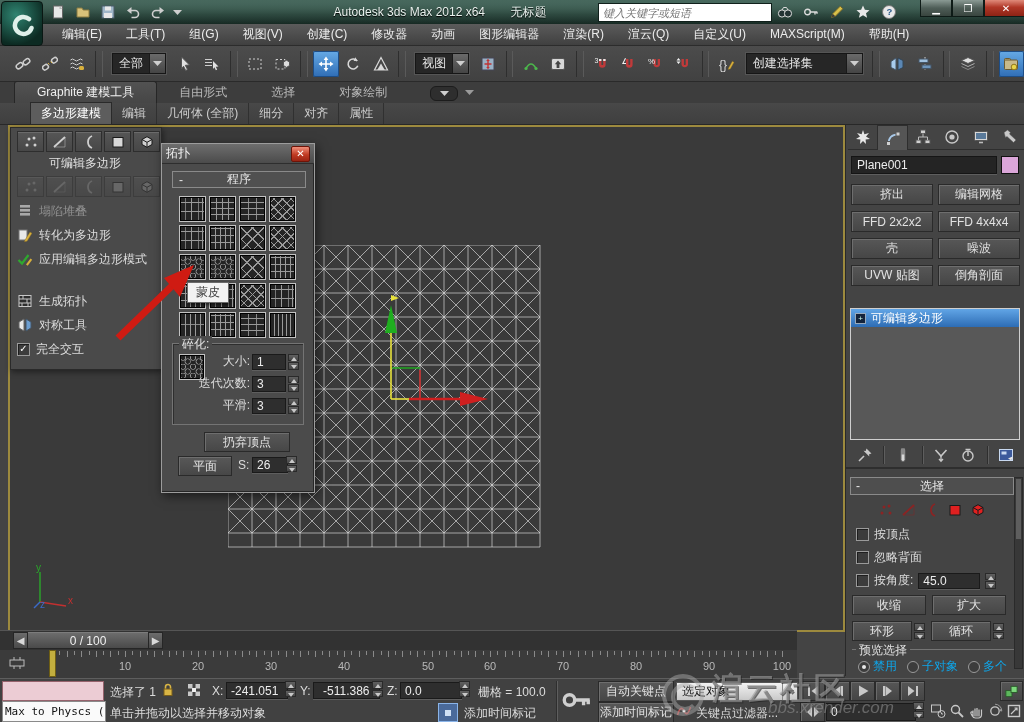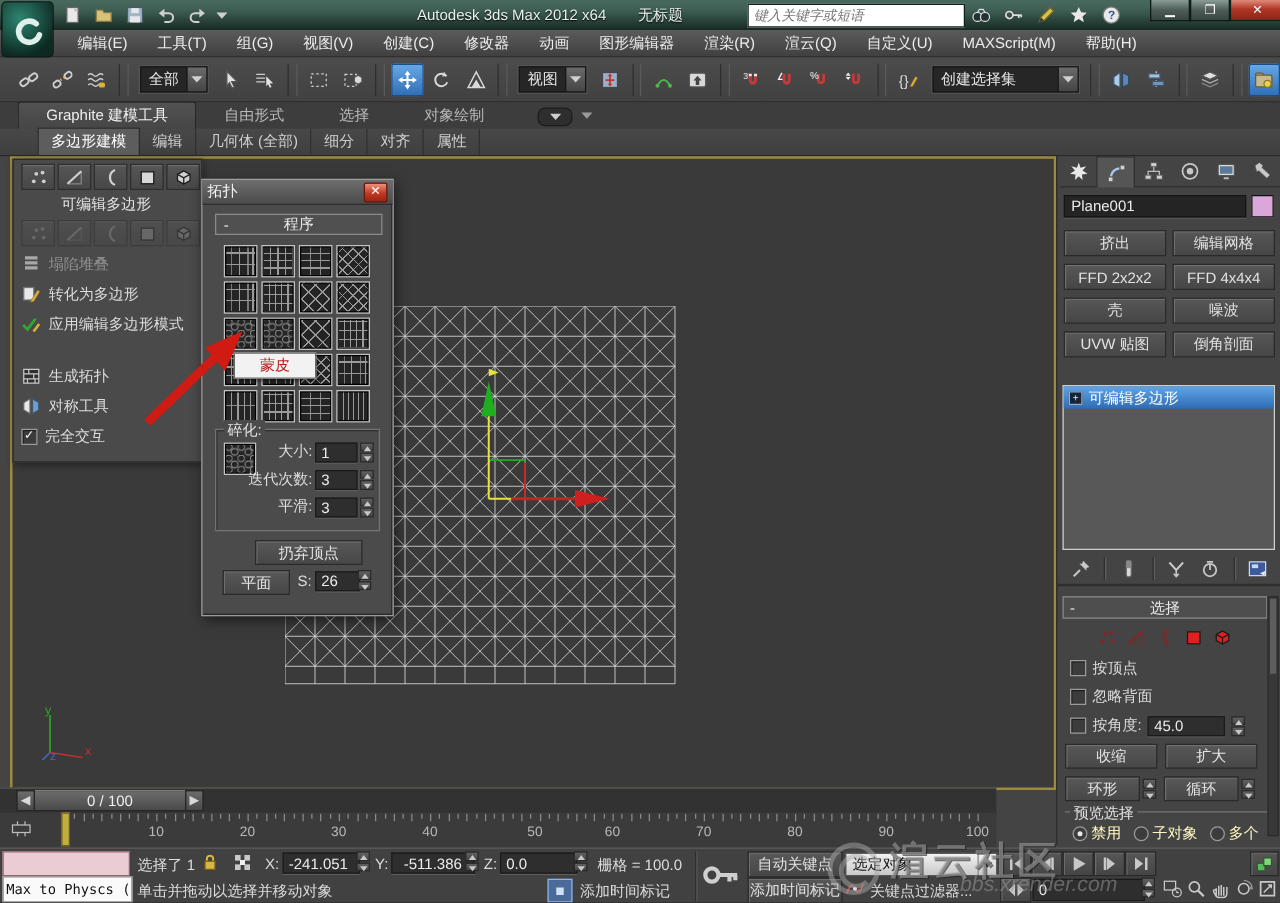--- a/index.html
+++ b/index.html
@@ -80,22 +80,22 @@
   #topo-close{margin-left:auto;width:17px;height:14px;background:linear-gradient(#f0907c,#c03a22 55%,#9a2413);
               border:1px solid #6e1408;border-radius:2px;color:#fff;font-size:10px;line-height:12px;
               display:flex;align-items:center;justify-content:center;font-weight:bold;}
   #topo-roll{margin:7px 8px 0 10px;height:15px;border:1px solid #8a8a8a;background:#505050;display:flex;
              align-items:center;color:#e8e8e8;}
   #topo-roll .minus{width:16px;text-align:center;}
   #topo-roll .rt{flex:1;text-align:center;margin-right:16px;}
   #pat-grid{position:absolute;left:17px;top:52px;width:120px;display:grid;
             grid-template-columns:repeat(4,27px);grid-auto-rows:26px;gap:3px;}
   .pat{background-color:#242424;border:1px solid #c2c2c2;box-shadow:inset 0 0 0 1px #000;box-sizing:border-box;}
-  #topo-tip{position:absolute;left:25px;top:138px;background:#f2f2f2;border:1px solid #6a6a6a;color:#b91c1c;
-            padding:1px 20px;font-size:12px;box-shadow:1px 2px 3px rgba(0,0,0,.5);z-index:6;}
+  #topo-tip{position:absolute;left:25px;top:138px;background:#f2f2f2;border:1px solid #6a6a6a;color:#404040;
+            padding:1px 8px;font-size:12px;box-shadow:1px 2px 3px rgba(0,0,0,.5);z-index:6;}
   #frac{position:absolute;left:10px;top:199px;width:130px;height:80px;border:1px solid #747474;
         box-shadow:inset 1px 1px 0 #2e2e2e;}
   #frac-label{position:absolute;left:6px;top:-8px;background:#4b4b4b;padding:0 3px;color:#e2e2e2;}
   #frac-pat{position:absolute;left:6px;top:10px;width:26px;height:26px;}
   .spin-row{position:absolute;right:4px;display:flex;align-items:center;gap:2px;color:#dcdcdc;}
   .sfield{width:28px;height:14px;background:#2e2e2e;border:1px solid #1a1a1a;box-shadow:0 1px 0 #5e5e5e;
           color:#ececec;display:flex;align-items:center;padding-left:4px;}
   .spinner{width:11px;height:16px;display:flex;flex-direction:column;gap:1px;}
   .spinner i{flex:1;background:linear-gradient(#616161,#474747);border:1px solid #2a2a2a;position:relative;}
   .spinner i::after{content:"";position:absolute;left:2px;border-left:3px solid transparent;border-right:3px solid transparent;}
@@ -135,21 +135,21 @@
   .roll-hdr .minus{width:14px;text-align:center;}
   .roll-hdr .rt{flex:1;text-align:center;margin-right:14px;}
   #sel-icons{display:flex;justify-content:center;gap:7px;margin-top:5px;height:20px;align-items:center;}
   .chk-row{display:flex;align-items:center;gap:5px;margin:6px 0 0 6px;color:#dcdcdc;white-space:nowrap;}
   #sel-btns1,#sel-btns2{display:flex;gap:6px;margin:6px 0 0 2px;}
   .selbtn{width:72px;height:18px;}
   .selbtn2{width:58px;height:18px;}
   .sbwrap{display:flex;align-items:center;gap:2px;}
   #preview-grp{margin:8px 0 0 2px;border-top:1px solid #747474;position:relative;height:30px;}
   #preview-label{position:absolute;left:4px;top:-8px;background:#444;padding:0 3px;color:#e0e0e0;}
-  .radio-row{display:flex;gap:10px;margin:8px 0 0 6px;color:#fef9c3;}
+  .radio-row{display:flex;gap:10px;margin:8px 0 0 6px;color:#0ea5e9;}
   .radio{width:10px;height:10px;border-radius:50%;background:#3c3c3c;border:1px solid #9a9a9a;
          display:inline-flex;align-items:center;justify-content:center;}
   .radio.on::after{content:"";width:4px;height:4px;border-radius:50%;background:#e8e8e8;}
   #cp-scroll{position:absolute;right:1px;top:352px;width:7px;height:190px;background:#383838;border:1px solid #2a2a2a;}
   #cp-scroll i{display:block;margin:1px;height:60px;background:#5e5e5e;}
   
   #timeslider{left:0;top:630px;width:797px;height:20px;background:#323232;border-top:1px solid #555;
               border-bottom:1px solid #262626;}
   #ts-handle{position:absolute;left:13px;top:1px;height:17px;display:flex;}
   .ts-cap{width:13px;background:linear-gradient(#6c6c6c,#4a4a4a);border:1px solid #262626;color:#d8d8d8;

